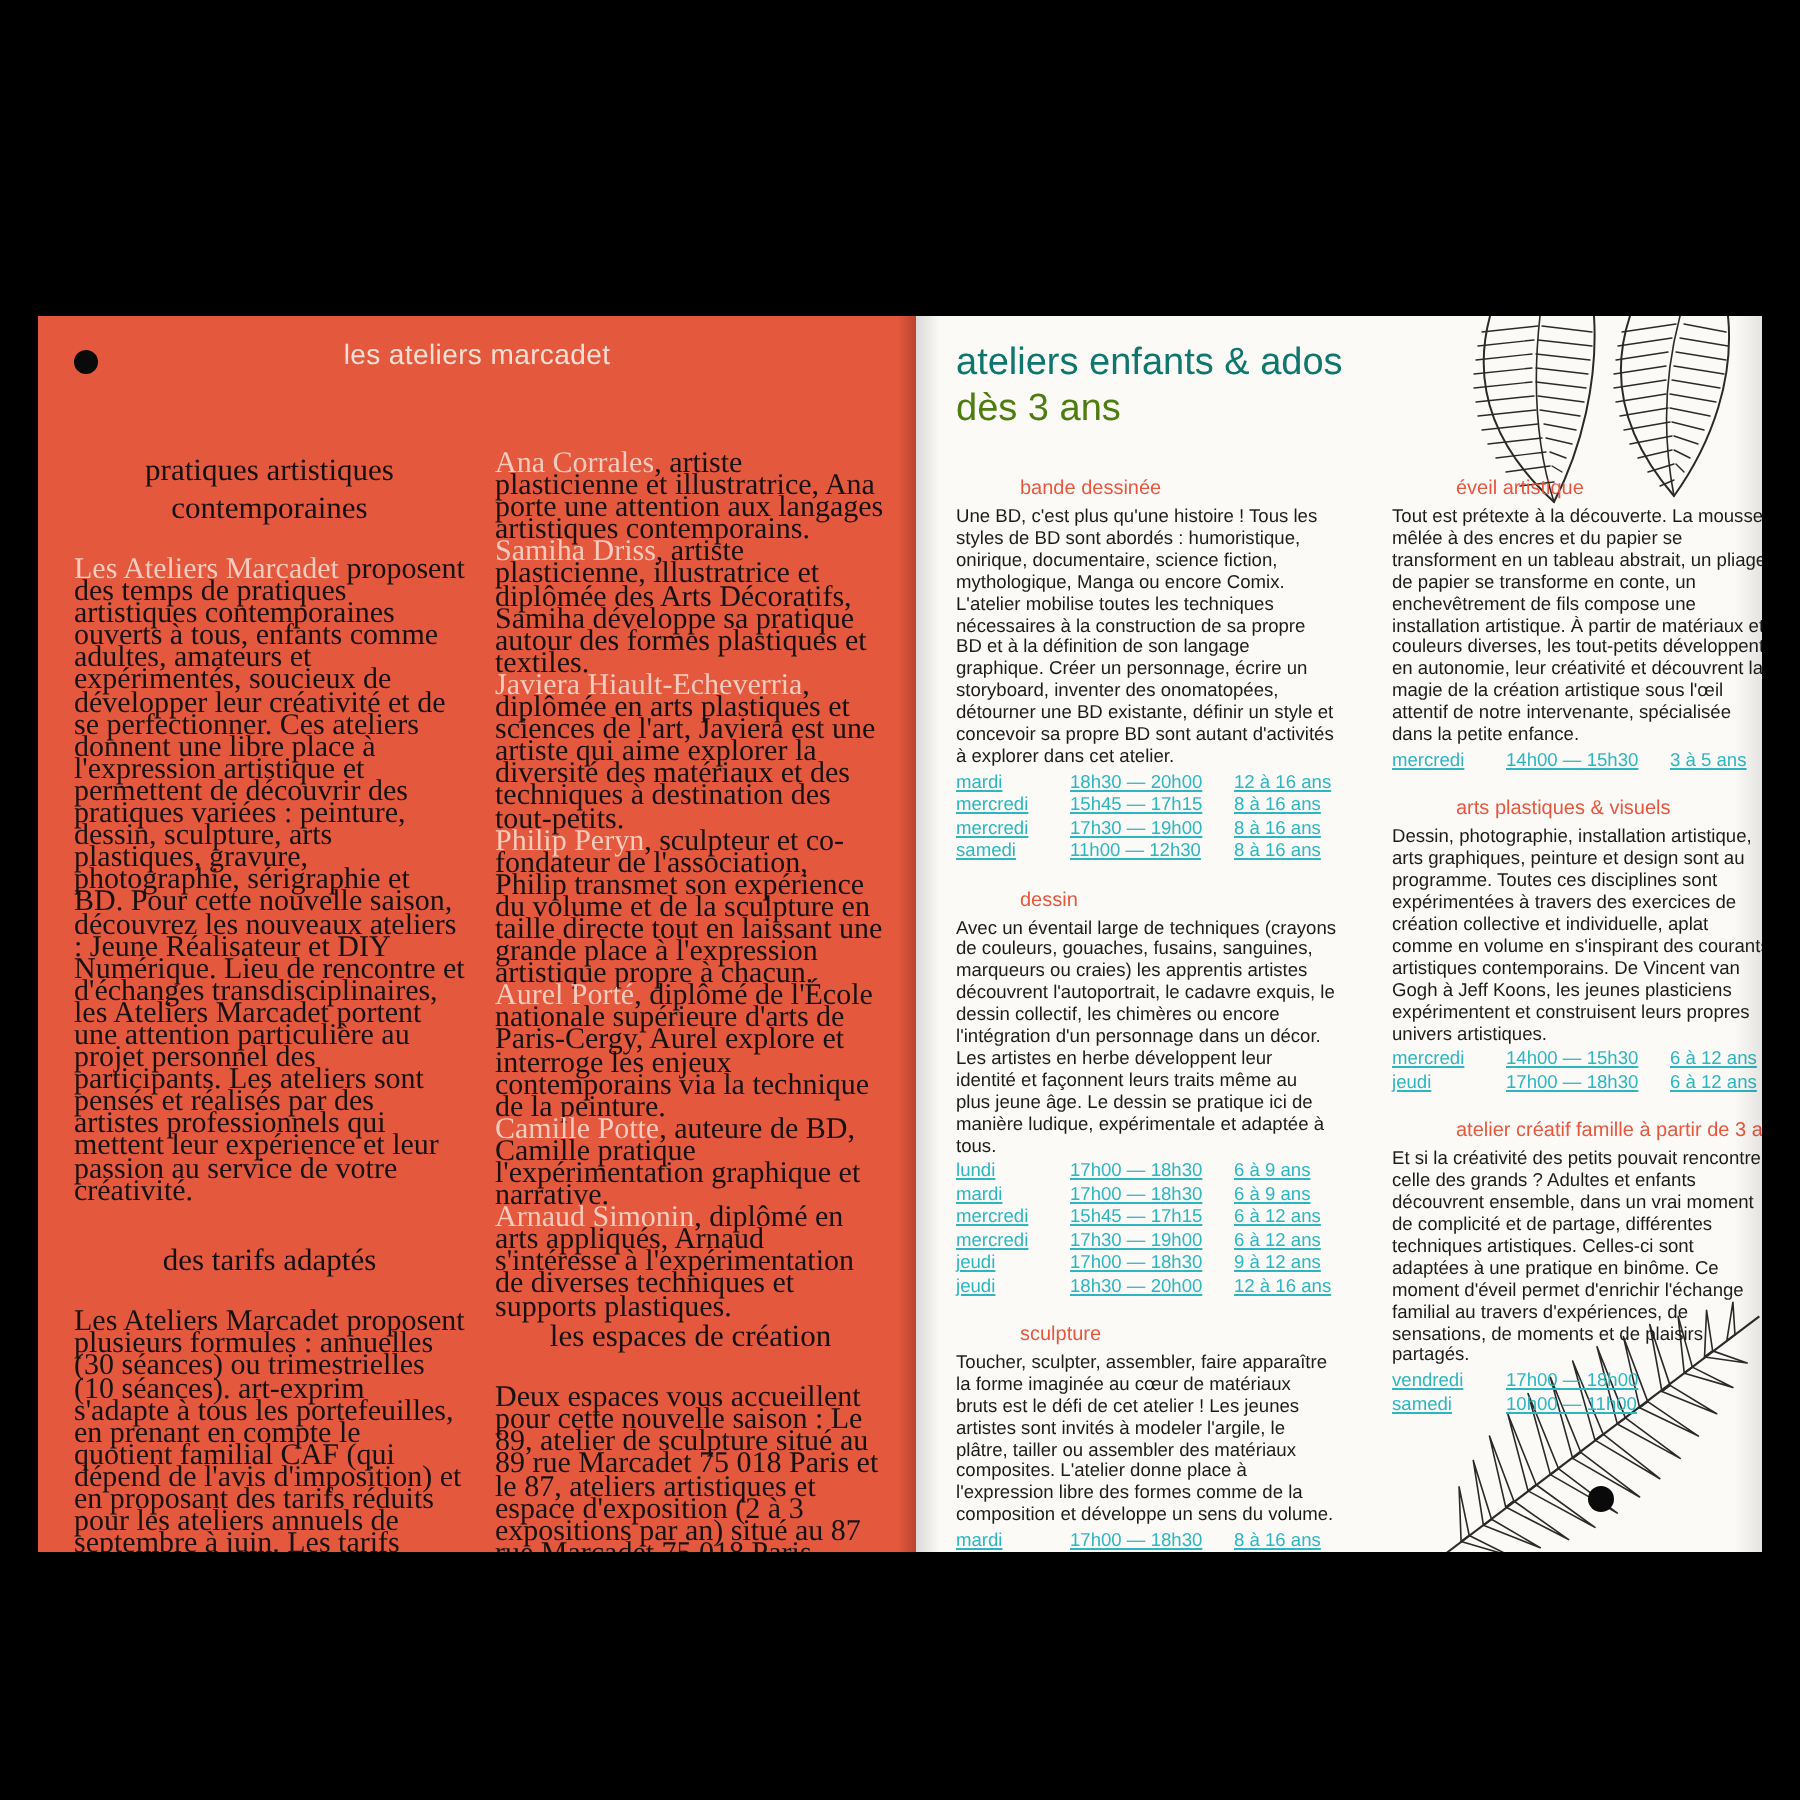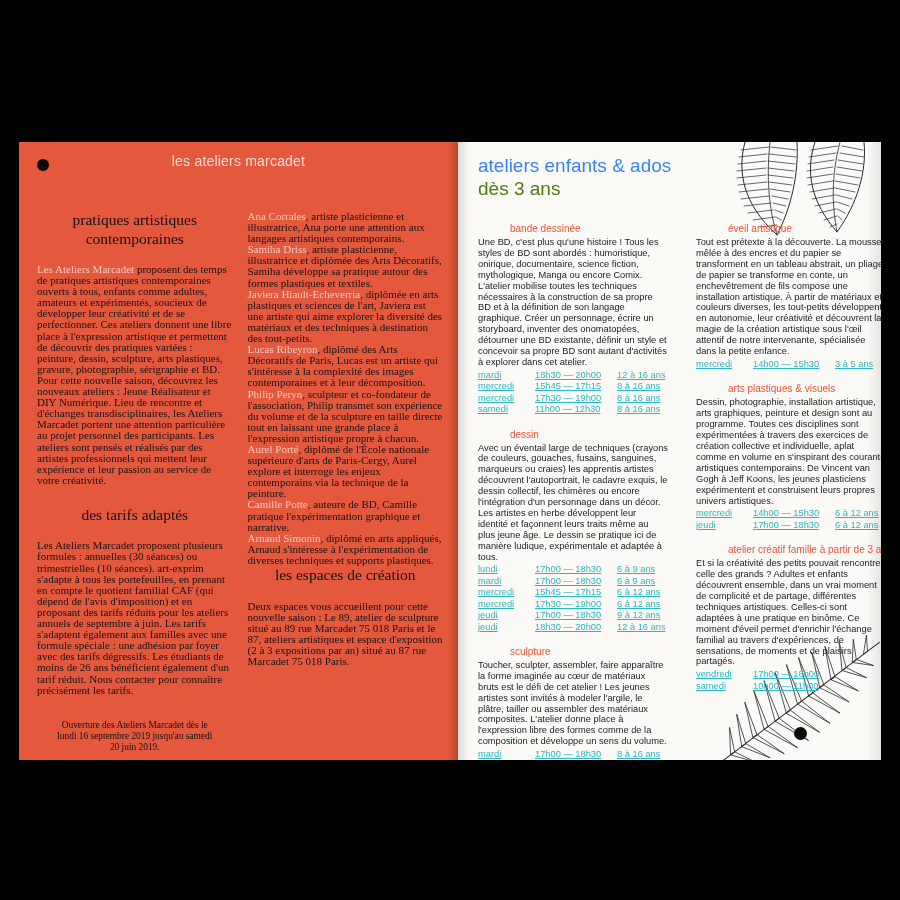--- a/index.html
+++ b/index.html
@@ -1,45 +1,45 @@
 <!DOCTYPE html>
 <html><head>
 <meta charset="utf-8">
 <style>
   * { margin:0; padding:0; box-sizing:border-box; }
   html,body { width:900px; height:900px; background:#000; overflow:hidden;
               font-family:"Liberation Sans","DejaVu Sans",sans-serif; }
   .frame { position:relative; width:900px; height:900px; background:#000; }
-  .spread { position:absolute; left:19px; top:142px; width:862px; height:618px; display:flex; }
+  .spread { position:absolute; left:19px; top:158px; width:862px; height:618px; display:flex; }
 
   
   .left-page { position:relative; width:439px; height:618px; background:#E4583E; overflow:hidden; }
   .left-page::after { content:""; position:absolute; top:0; right:0; width:9px; height:100%;
     background:linear-gradient(to right, rgba(0,0,0,0), rgba(90,20,10,0.30)); }
   .dot-left { position:absolute; left:18px; top:17px; width:12px; height:12px; border-radius:50%; background:#0a0a0a; }
   .lp-title { margin-top:11px; text-align:center; color:#F8DFD6; font-size:14px; font-weight:500; letter-spacing:0.2px; }
   .lp-cols { display:flex; gap:15px; padding:42px 15px 0 18px; }
   .lp-col { flex:1; min-width:0; color:#171212;font-family:Liberation Serif, serif; }
   .lp-col h2 { font-size:15.5px; line-height:18.5px; font-weight:500; text-align:center; color:#141010; margin:0 0 16px 0; }
-  .lp-body { font-size:11px; line-height:11.1px; font-weight:400; }
+  .lp-body { font-size:15px; line-height:11.1px; font-weight:400; }
   .hl { color:#F7CCBF; }
   .lp-sect { margin-bottom:20px; }
   .tarifs-h { margin-top:4px; }
   .opening { margin-top:24px; text-align:center; font-size:9.4px; line-height:11.1px; padding:0 18px; }
   .artist-entry { display:block; }
   .spaces-h { margin-top:18px; }
 
   
   .right-page { position:relative; width:423px; height:618px; background:#FBFAF7; overflow:hidden; color:#1c1c1c; }
   .right-page::before { content:""; position:absolute; top:0; left:0; width:12px; height:100%;
     background:linear-gradient(to right, rgba(0,0,0,0.13), rgba(0,0,0,0)); z-index:5; }
   .right-page::after { content:""; position:absolute; top:0; right:0; width:14px; height:100%;
     background:linear-gradient(to right, rgba(0,0,0,0), rgba(0,0,0,0.09)); z-index:5; }
   .rp-header { padding:12px 0 0 20px; position:relative; z-index:2; }
-  .rp-title { font-size:19px; line-height:23px; font-weight:500; color:#3b82f6; }
+  .rp-title { font-size:19px; line-height:23px; font-weight:500; color:#0f766e; }
   .rp-subtitle { font-size:19px; line-height:23px; font-weight:500; color:#4d7c0f; }
   .rp-cols { display:flex; gap:28px; padding:22px 5px 0 20px; position:relative; z-index:2; }
   .rp-col { width:190px; min-width:190px; }
   .rp-sect { margin-bottom:12px; }
   .rp-sect h3 { font-size:10px; line-height:13px; font-weight:500; color:#E8563C; white-space:nowrap; margin-bottom:2px;padding-left:32px; }
   .rp-text { font-size:9.3px; line-height:10.9px; font-weight:400; color:#1c1c1c; margin-bottom:2px; }
   .sched { color:#2BB6C2; font-size:9.3px; font-weight:400;text-decoration:underline; }
   .sched-row { display:grid; grid-template-columns:57px 82px auto; line-height:11.4px; }
 
   
@@ -67,21 +67,20 @@
           <p class="lp-body">Les Ateliers Marcadet proposent plusieurs formules : annuelles (30 séances) ou trimestrielles (10 séances). art-exprim s'adapte à tous les portefeuilles, en prenant en compte le quotient familial CAF (qui dépend de l'avis d'imposition) et en proposant des tarifs réduits pour les ateliers annuels de septembre à juin. Les tarifs s'adaptent également aux familles avec une formule spéciale : une adhésion par foyer avec des tarifs dégressifs. Les étudiants de moins de 26 ans bénéficient également d'un tarif réduit. Nous contacter pour connaître précisément les tarifs.</p>
 
           <p class="opening">Ouverture des Ateliers Marcadet dès le lundi 16 septembre 2019 jusqu'au samedi 20 juin 2019.</p>
         </div>
 
         <div class="lp-col">
           <div class="lp-body">
             <span class="artist-entry"><span class="hl">Ana Corrales</span><span>, artiste plasticienne et illustratrice, Ana porte une attention aux langages artistiques contemporains.</span></span>
             <span class="artist-entry"><span class="hl">Samiha Driss</span><span>, artiste plasticienne, illustratrice et diplômée des Arts Décoratifs, Samiha développe sa pratique autour des formes plastiques et textiles.</span></span>
             <span class="artist-entry"><span class="hl">Javiera Hiault-Echeverria</span><span>, diplômée en arts plastiques et sciences de l'art, Javiera est une artiste qui aime explorer la diversité des matériaux et des techniques à destination des tout-petits.</span></span>
-            <span class="artist-entry"><span class="hl">Lucas Ribeyron</span><span>, diplômé des Arts Décoratifs de Paris, Lucas est un artiste qui s'intéresse à la complexité des images contemporaines et à leur décomposition.</span></span>
             <span class="artist-entry"><span class="hl">Philip Peryn</span><span>, sculpteur et co-fondateur de l'association, Philip transmet son expérience du volume et de la sculpture en taille directe tout en laissant une grande place à l'expression artistique propre à chacun.</span></span>
             <span class="artist-entry"><span class="hl">Aurel Porté</span><span>, diplômé de l'École nationale supérieure d'arts de Paris-Cergy, Aurel explore et interroge les enjeux contemporains via la technique de la peinture.</span></span>
             <span class="artist-entry"><span class="hl">Camille Potte</span><span>, auteure de BD, Camille pratique l'expérimentation graphique et narrative.</span></span>
             <span class="artist-entry"><span class="hl">Arnaud Simonin</span><span>, diplômé en arts appliqués, Arnaud s'intéresse à l'expérimentation de diverses techniques et supports plastiques.</span></span>
           </div>
 
           <h2 class="spaces-h">les espaces de création</h2>
           <p class="lp-body">Deux espaces vous accueillent pour cette nouvelle saison : Le 89, atelier de sculpture situé au 89 rue Marcadet 75 018 Paris et le 87, ateliers artistiques et espace d'exposition (2 à 3 expositions par an) situé au 87 rue Marcadet 75 018 Paris.</p>
         </div>
 

